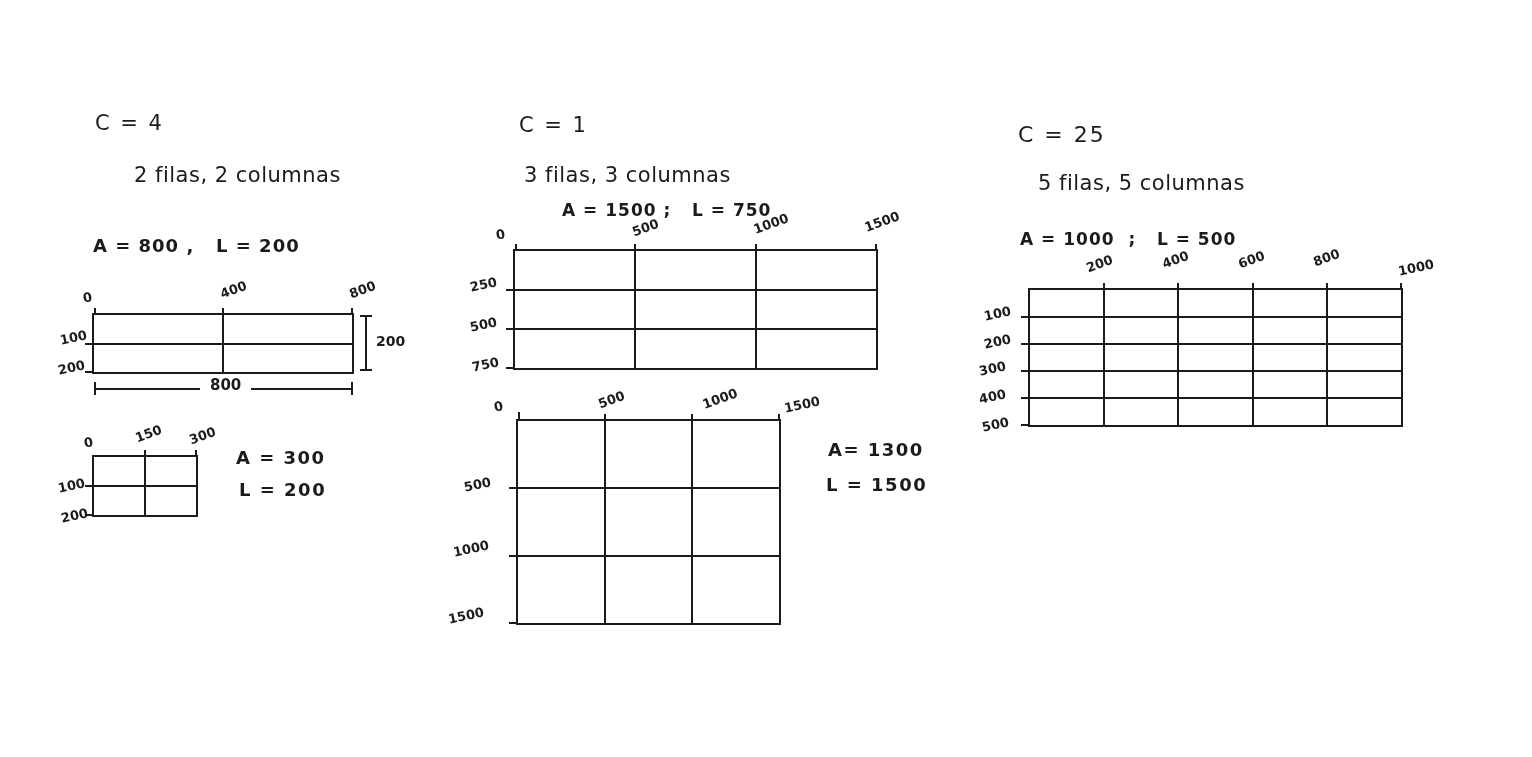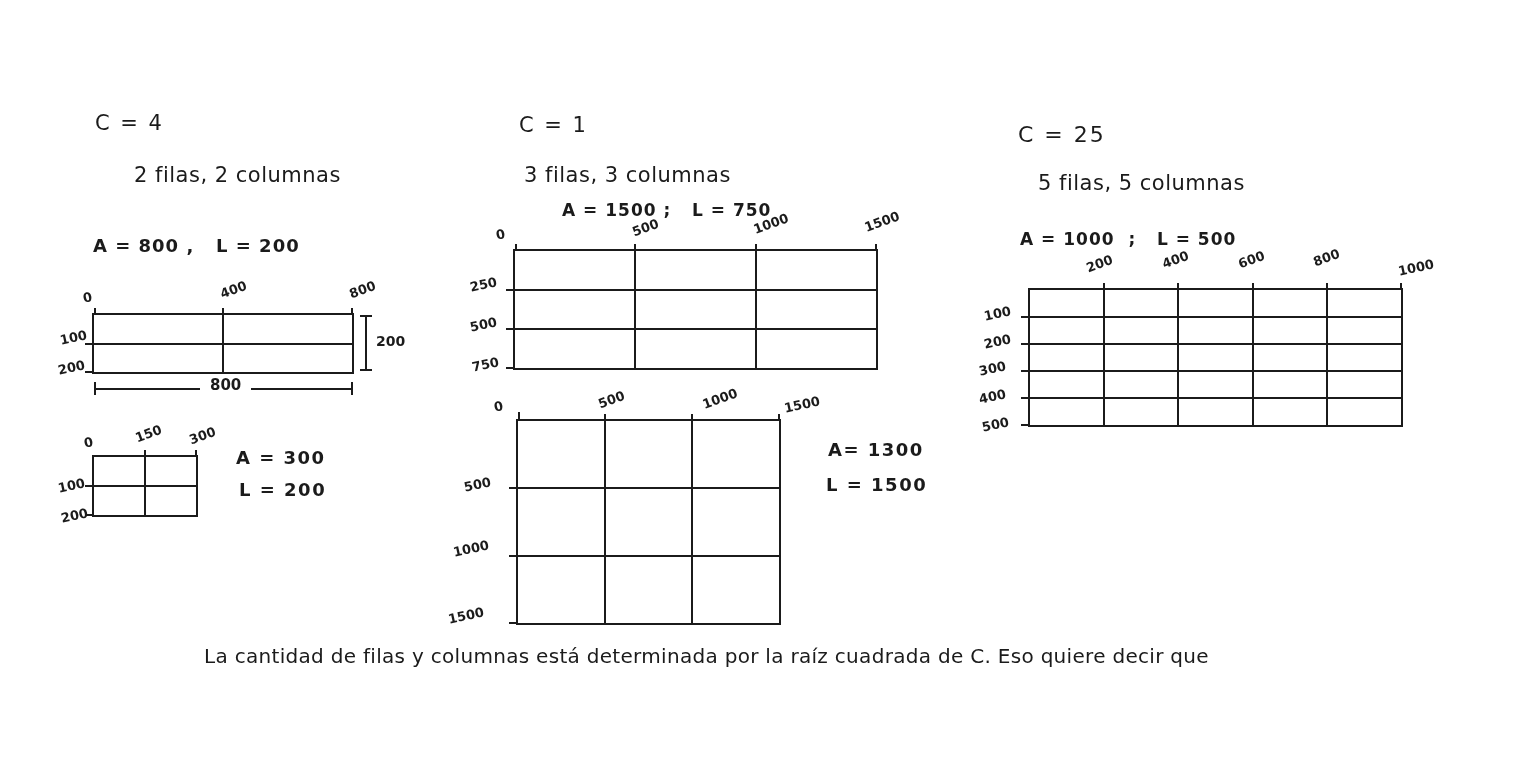--- a/index.html
+++ b/index.html
@@ -159,15 +159,14 @@
     <div class="lbl tick rot20" style="left:1238px;top:253px">600</div>
     <div class="lbl tick rot20" style="left:1313px;top:251px">800</div>
     <div class="lbl tick rot12" style="left:1398px;top:261px">1000</div>
     <div class="lbl tick rot12" style="left:984px;top:307px">100</div>
     <div class="lbl tick rot12" style="left:984px;top:335px">200</div>
     <div class="lbl tick rot12" style="left:979px;top:362px">300</div>
     <div class="lbl tick rot12" style="left:979px;top:390px">400</div>
     <div class="lbl tick rot12" style="left:982px;top:418px">500</div>
   </div>
 
-  <div class="lbl footer-lbl" style="left:204px;top:645px">La cantidad de filas y columnas está determinada por la raíz cuadrada de C. Eso quiere decir que</div>
 
 </div>
 
 </body></html>

